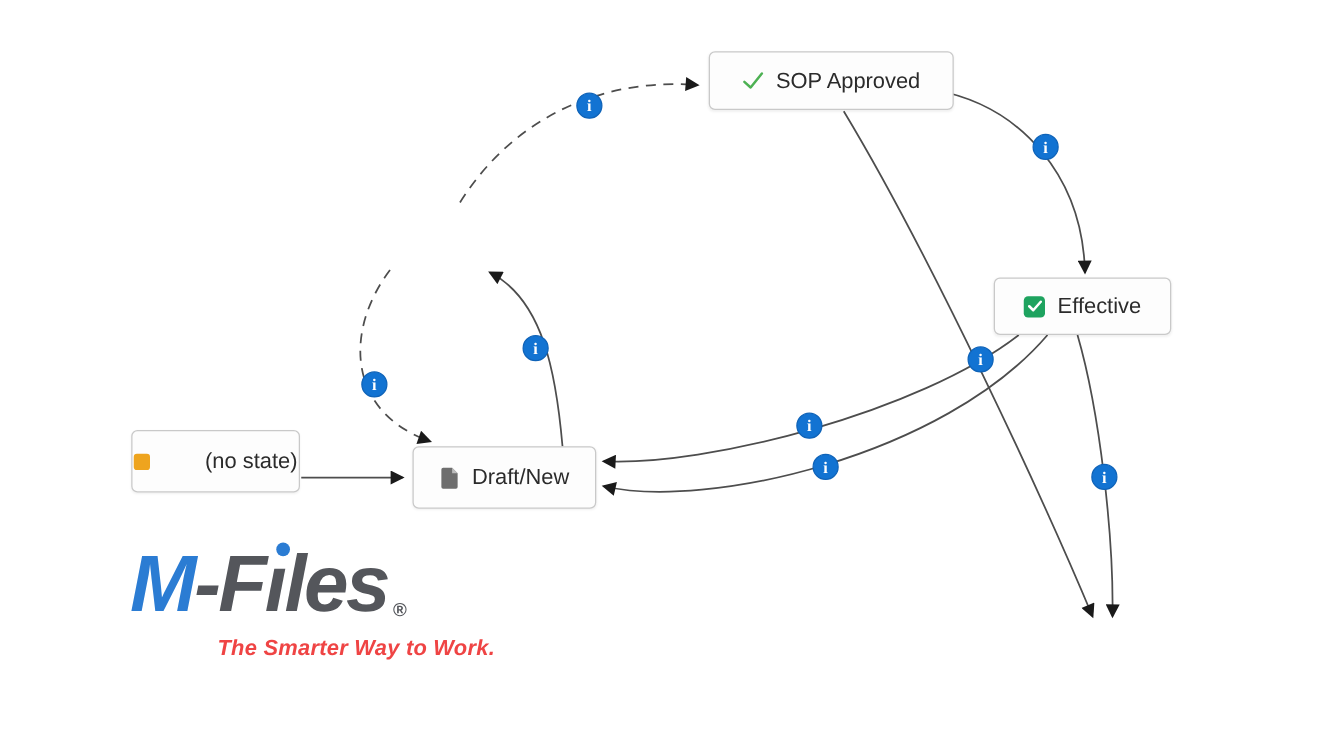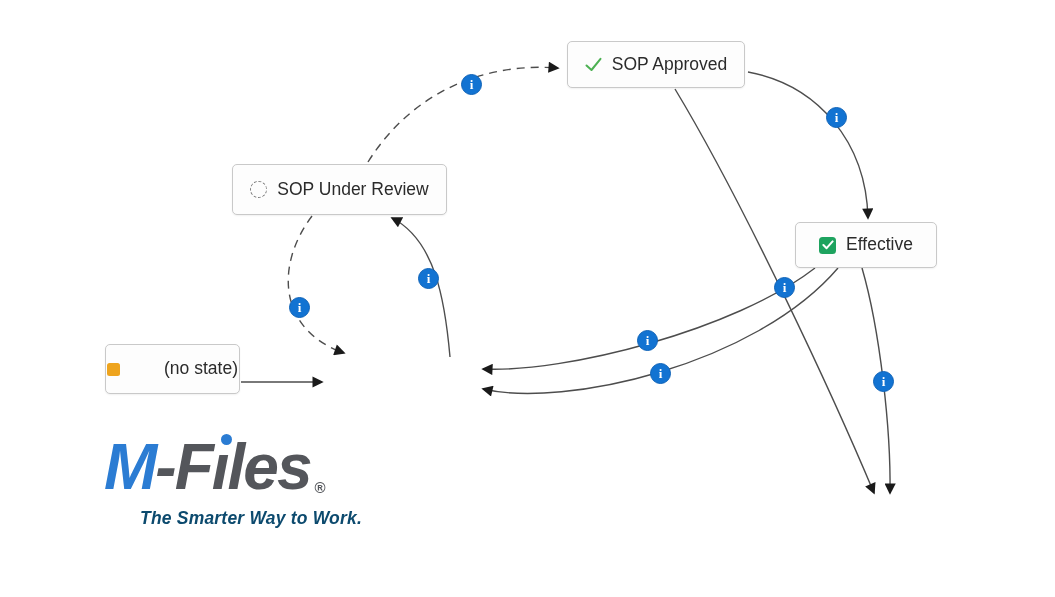--- a/index.html
+++ b/index.html
@@ -13,21 +13,21 @@
     display:flex;align-items:center;justify-content:center;gap:10px;
     background:#fdfdfd;border:1px solid #c9c9c9;border-radius:5px;
     box-shadow:0 1px 2px rgba(0,0,0,.06);
     color:#2b2b2b;font-size:17.5px;white-space:nowrap;
   }
   .state-box .lbl{line-height:1;}
   
   #box-nostate {left:105px;top:344px;width:135px;height:50px;gap:44px;}
   #box-draft   {left:330px;top:357px;width:147px;height:50px;}
   #box-review  {left:232px;top:164px;width:215px;height:51px;}
-  #box-approved{left:567px;top:41px; width:178px;height:47px;}
+  #box-approved{left:567px;top:41px; width:196px;height:47px;}
   #box-effective{left:795px;top:222px;width:142px;height:46px;}
   #box-retired {left:835px;top:497px;width:112px;height:48px;}
   
   .icn{display:inline-flex;align-items:center;justify-content:center;flex:0 0 auto;}
   .sq-amber{width:13px;height:13px;border-radius:2.5px;background:#eea41e;}
   .dashed-cycle{width:15px;height:15px;border:1.7px dashed #7c7c7c;border-radius:50%;}
   .chk-box{width:17px;height:17px;border-radius:3.5px;background:#1ea35f;color:#fff;}
   
   .info-badge{
     position:absolute;z-index:3;width:21px;height:21px;border-radius:50%;
@@ -42,22 +42,22 @@
     font-size:64px;font-weight:bold;font-style:italic;letter-spacing:-2px;
     color:#54565b;line-height:1.1;white-space:nowrap;
   }
   .brand .blue{color:#2b7cd3;}
   .i-wrap{position:relative;display:inline-block;}
   .i-dot{position:absolute;width:11px;height:11px;border-radius:50%;
     background:#2b7cd3;left:9px;top:2px;}
   .reg{font-size:15px;font-weight:bold;font-style:normal;letter-spacing:0;
     position:relative;top:4px;left:4px;color:#54565b;}
   .tagline{
-    margin-top:6px;margin-left:36px;font-size:17.5px;font-weight:bold;
-    font-style:italic;color:#0c4a6e;letter-spacing:.2px;
+    margin-top:6px;margin-left:70px;font-size:17.5px;font-weight:bold;
+    font-style:italic;color:#ef4444;letter-spacing:.2px;
   }
 </style>
 </head>
 <body>
 
 <div class="canvas">
 
   <svg class="wires" width="1055" height="597" viewBox="0 0 1055 597">
     <defs>
       <marker id="arrow" viewBox="0 0 10 10" refX="8.5" refY="5" markerWidth="9" markerHeight="8" orient="auto-start-reverse">
@@ -75,25 +75,30 @@
       <path d="M 838 268 C 755 365, 565 408, 483 389" marker-end="url(#arrow)"></path>
       <path d="M 862 268 C 880 330, 891 430, 890 493" marker-end="url(#arrow)"></path>
     </g>
   </svg>
 
   <div class="state-box" id="box-nostate">
     <span class="icn sq-amber"></span>
     <span class="lbl">(no state)</span>
   </div>
 
+  <div class="state-box" id="box-draft">
+    <span class="icn">
+      <svg width="16" height="19" viewBox="0 0 16 19">
+        <path d="M2.5 1.2 h7.2 l4.4 4.4 v11 a1.4 1.4 0 0 1 -1.4 1.4 h-10.2 a1.4 1.4 0 0 1 -1.4 -1.4 v-14 a1.4 1.4 0 0 1 1.4 -1.4 z" fill="#6e6e6e"></path>
+        <path d="M9.7 1.2 l4.4 4.4 h-4.4 z" fill="#bdbdbd"></path>
+      </svg>
+    </span>
+    <span class="lbl">Draft/New</span>
+  </div>
 
-  <div class="state-box" id="box-review">
-    <span class="icn dashed-cycle"></span>
-    <span class="lbl">SOP Under Review</span>
-  </div>
 
   <div class="state-box" id="box-approved">
     <span class="icn">
       <svg width="17" height="15" viewBox="0 0 17 15">
         <polyline points="1.5,8.5 6.5,13 15.5,1.8" fill="none" stroke="#4db153" stroke-width="2" stroke-linecap="round" stroke-linejoin="round"></polyline>
       </svg>
     </span>
     <span class="lbl">SOP Approved</span>
   </div>
 

